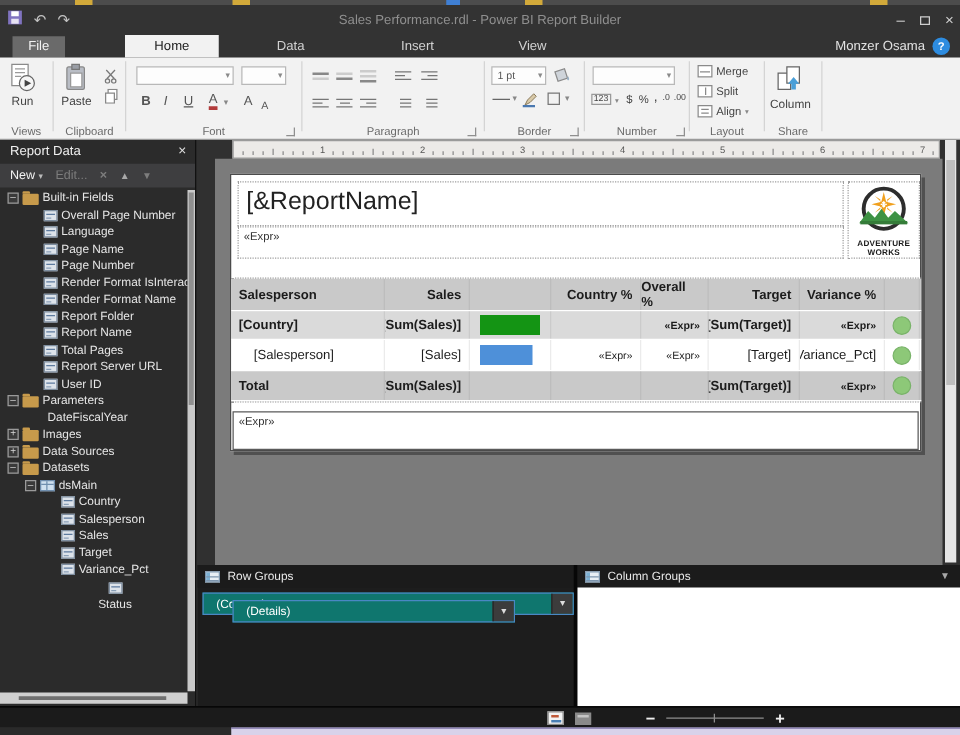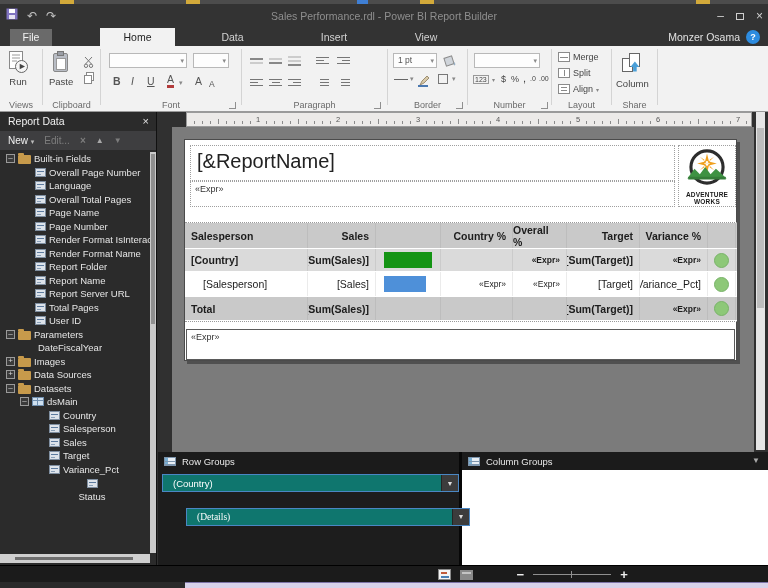--- a/index.html
+++ b/index.html
@@ -416,25 +416,20 @@
           <span>Overall Page Number</span>
         </div>
         <div class="trow" style="padding-left: 20px;">
           <span class="spacer"></span>
           <span class="ic-field"></span>
           <span>Language</span>
         </div>
         <div class="trow" style="padding-left: 20px;">
           <span class="spacer"></span>
           <span class="ic-field"></span>
-          <span>Overall Total Pages</span>
-        </div>
-        <div class="trow" style="padding-left: 20px;">
-          <span class="spacer"></span>
-          <span class="ic-field"></span>
           <span>Page Name</span>
         </div>
         <div class="trow" style="padding-left: 20px;">
           <span class="spacer"></span>
           <span class="ic-field"></span>
           <span>Page Number</span>
         </div>
         <div class="trow" style="padding-left: 20px;">
           <span class="spacer"></span>
           <span class="ic-field"></span>
@@ -451,26 +446,26 @@
           <span>Report Folder</span>
         </div>
         <div class="trow" style="padding-left: 20px;">
           <span class="spacer"></span>
           <span class="ic-field"></span>
           <span>Report Name</span>
         </div>
         <div class="trow" style="padding-left: 20px;">
           <span class="spacer"></span>
           <span class="ic-field"></span>
+          <span>Total Pages</span>
+        </div>
+        <div class="trow" style="padding-left: 20px;">
+          <span class="spacer"></span>
+          <span class="ic-field"></span>
           <span>Report Server URL</span>
-        </div>
-        <div class="trow" style="padding-left: 20px;">
-          <span class="spacer"></span>
-          <span class="ic-field"></span>
-          <span>Total Pages</span>
         </div>
         <div class="trow" style="padding-left: 20px;">
           <span class="spacer"></span>
           <span class="ic-field"></span>
           <span>User ID</span>
         </div>
         <div class="trow" style="padding-left: 6px;">
           <span class="exp">–</span>
           <span class="ic-folder"></span>
           <span>Parameters</span>
@@ -759,21 +754,21 @@
       <span class="grid-ic"></span>
       <span>Column Groups</span>
       <span class="cg-chev">▼</span>
     </div>
     <div class="cg-content"></div>
     <div id="rowgroups">
         <div class="gbar" style="left: 4px; top: 22px; width: 297px; position: absolute;">
           <span class="glabel">(Country)</span>
           <span class="gdd">▼</span>
         </div>
-        <div class="gbar" style="left: 28px; top: 56px; width: 284px; position: absolute; font-family: Liberation Serif, serif;">
+        <div class="gbar" style="left: 28px; top: 28px; width: 226px; position: absolute;">
           <span class="glabel">(Details)</span>
           <span class="gdd">▼</span>
         </div>
       </div>
   </div>
 
   <div class="statusbar">
     <div class="sb-content">
       <span class="sb-ic1"></span>
       <span class="sb-ic2"></span>

